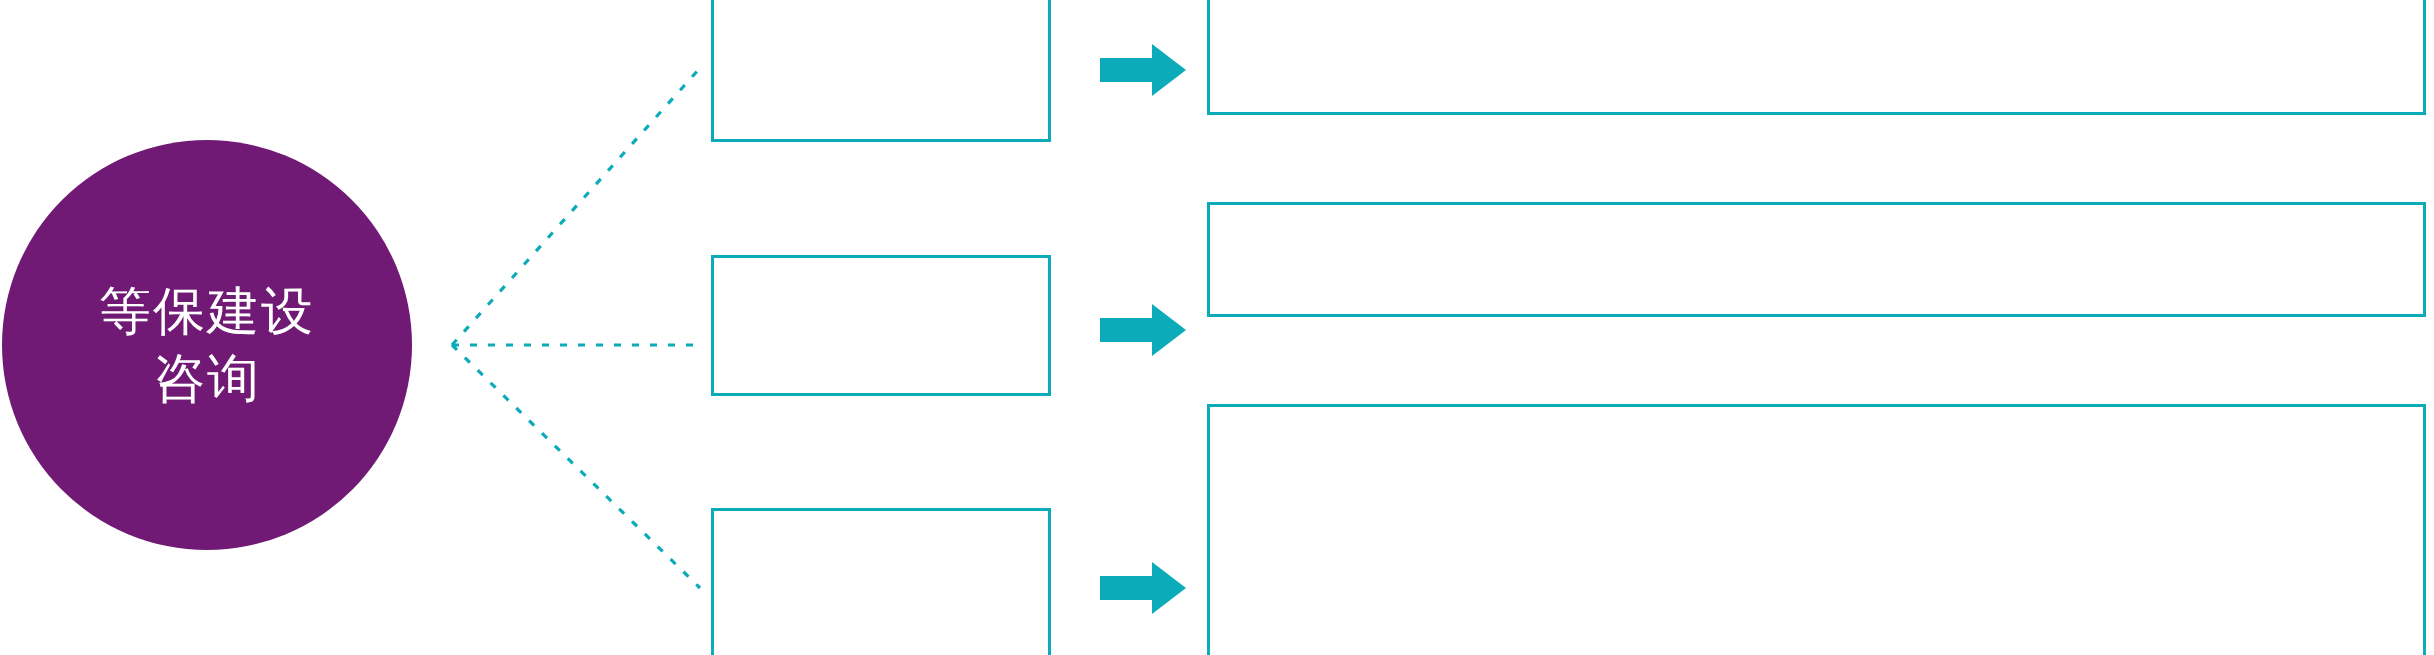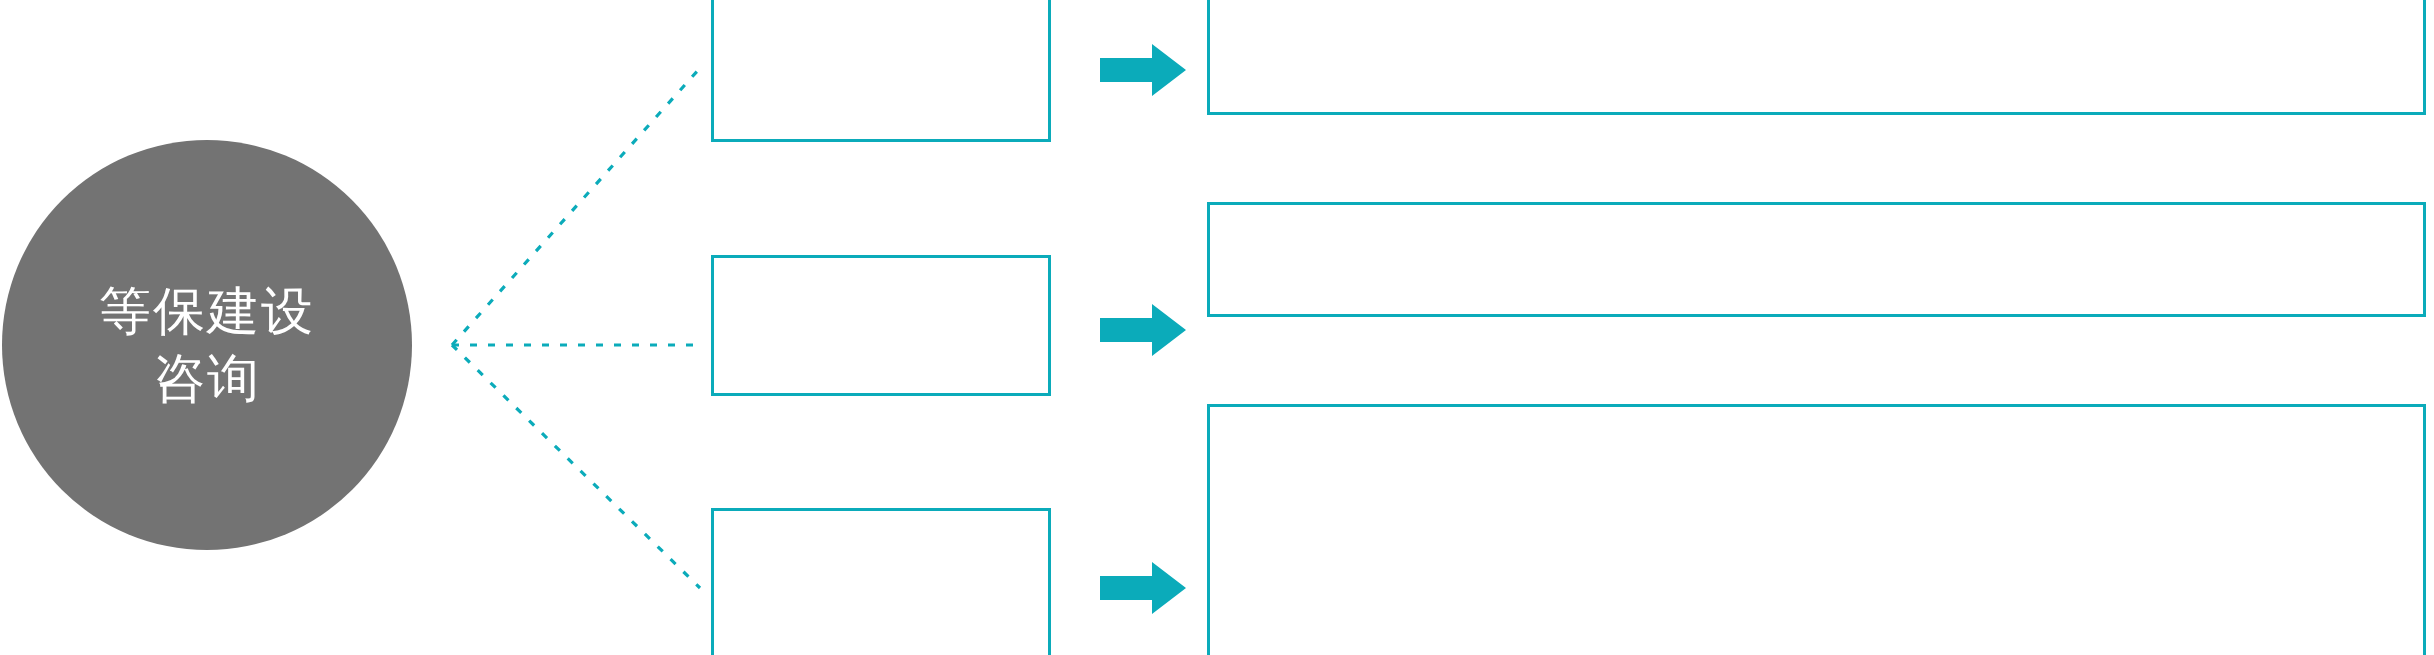--- a/index.html
+++ b/index.html
@@ -20,21 +20,21 @@
   }
 
   
   .hub-circle {
     position: absolute;
     left: 2px;
     top: 140px;
     width: 410px;
     height: 410px;
     border-radius: 50%;
-    background: #737373;
+    background: #701a75;
     display: flex;
     flex-direction: column;
     align-items: center;
     justify-content: center;
     box-sizing: border-box;
   }
   .hub-label {
     color: #ffffff;
     font-size: 52px;
     line-height: 1.28;

